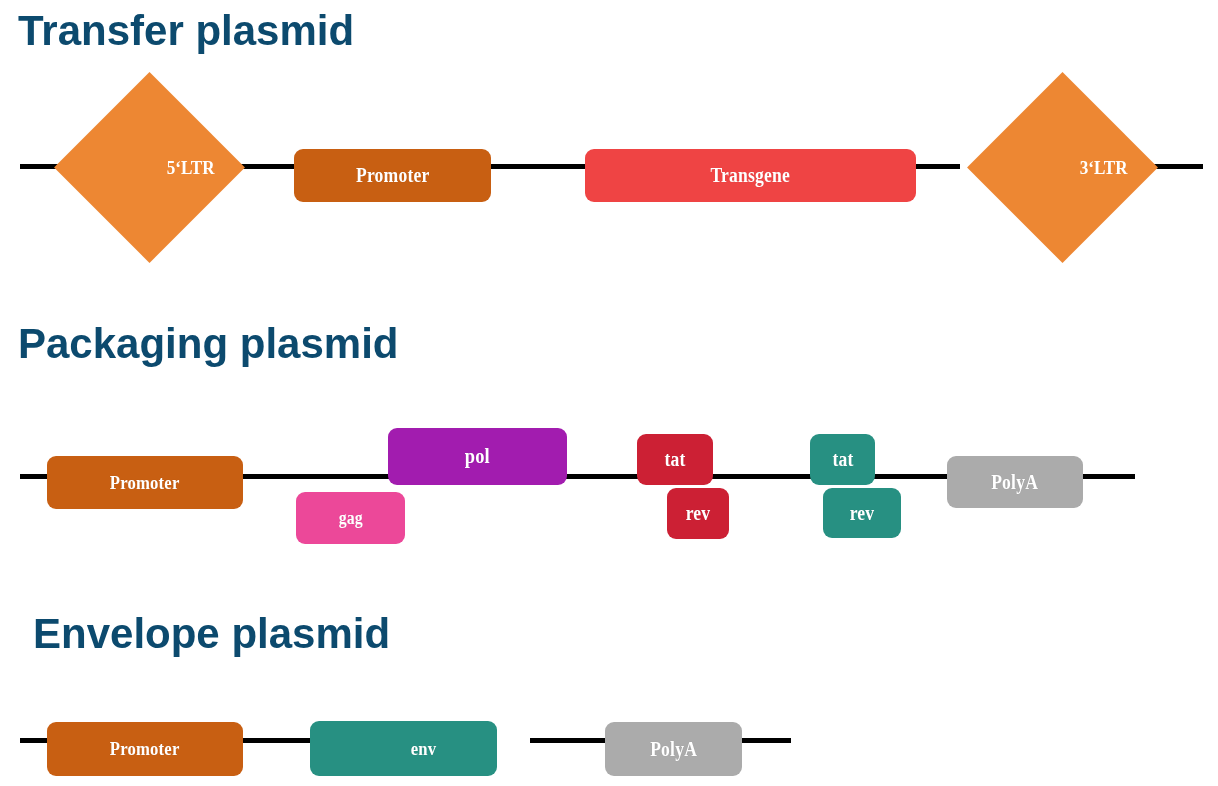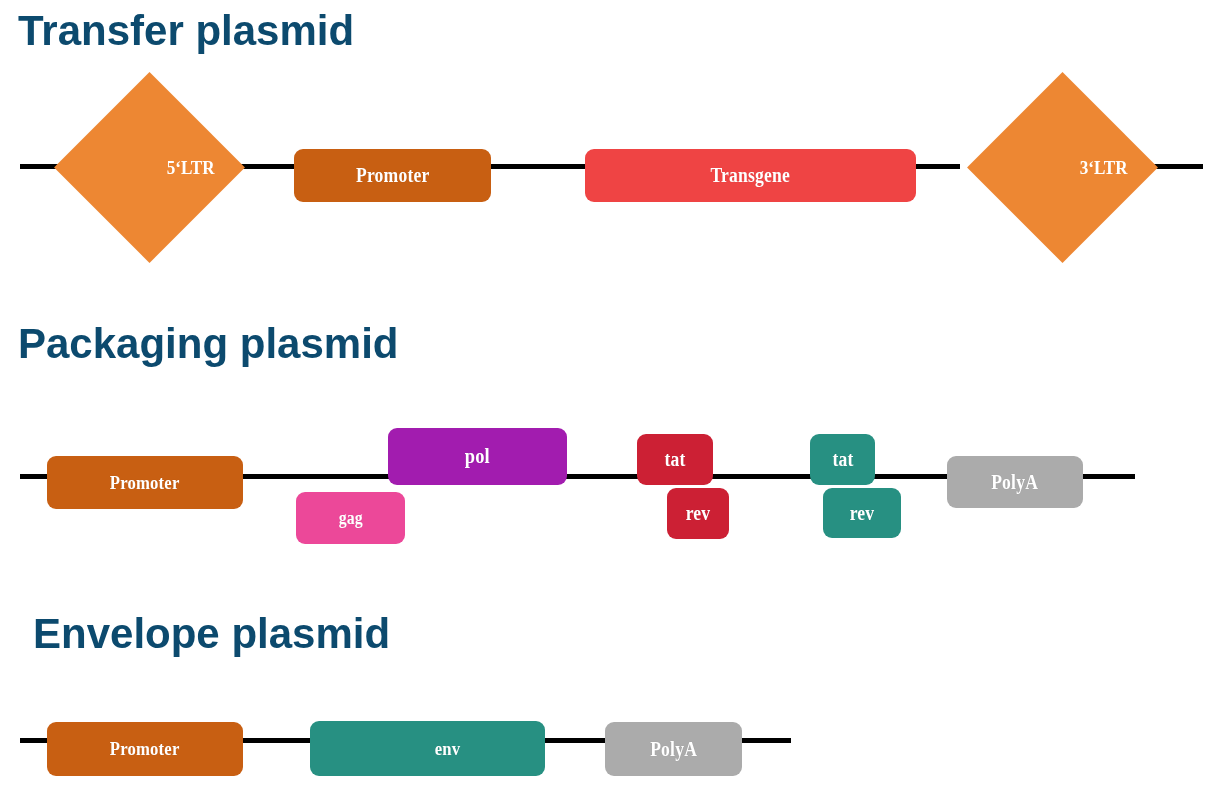--- a/index.html
+++ b/index.html
@@ -159,21 +159,21 @@
 
   <div class="backbone" style="left:20px; top:738px; width:60px;"></div>
   <div class="backbone" style="left:235px; top:738px; width:90px;"></div>
   <div class="backbone" style="left:530px; top:738px; width:90px;"></div>
   <div class="backbone" style="left:735px; top:738px; width:56px;"></div>
 
   <div class="feature" style="left:47px; top:714px; width:196px; height:54px; background:#C85F12; font-size:19px;">
     <span>Promoter</span>
   </div>
 
-  <div class="feature" style="left:310px; top:713px; width:235px; height:55px; background:#279082; font-size:19px;padding-left:40px;">
+  <div class="feature" style="left:310px; top:713px; width:187px; height:55px; background:#279082; font-size:19px;padding-left:40px;">
     <span>env</span>
   </div>
 
   <div class="feature" style="left:605px; top:714px; width:137px; height:54px; background:#ABABAB; font-size:20px;">
     <span>PolyA</span>
   </div>
 
 </div>
 
 </body></html>

